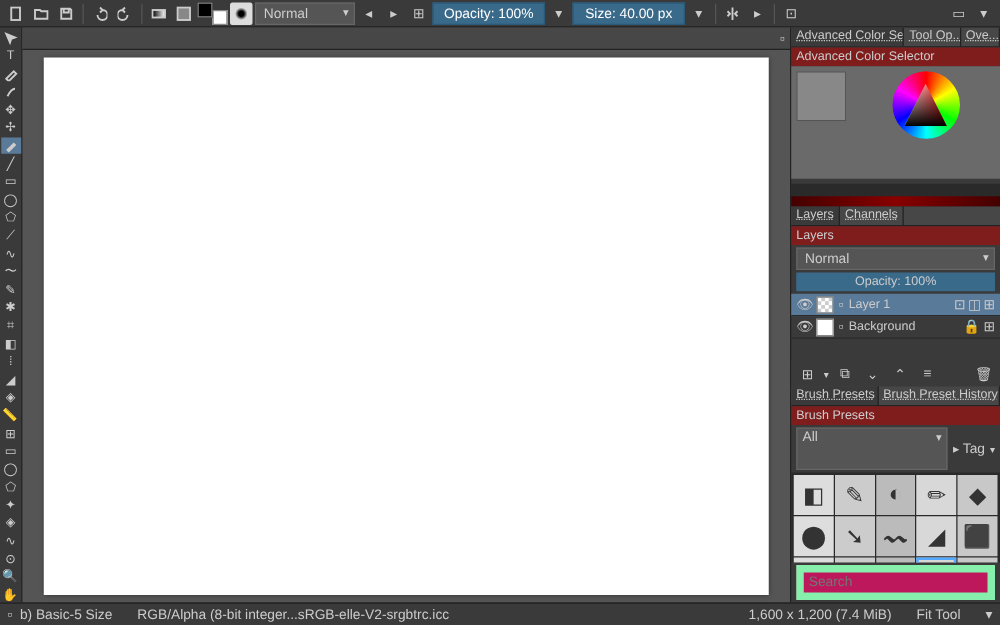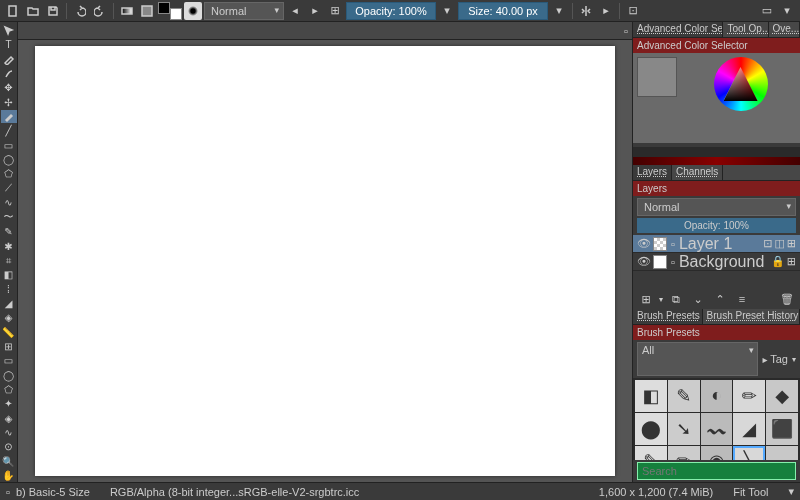--- a/index.html
+++ b/index.html
@@ -32,32 +32,32 @@
 .color-wheel { width: 54px; height: 54px; margin: 4px auto; border-radius: 50%; background: conic-gradient(red,yellow,lime,cyan,blue,magenta,red); position: relative; }
 .color-wheel::after { content:""; position:absolute; top:10px; left:10px; right:10px; bottom:10px; background: linear-gradient(to top, #000, transparent), linear-gradient(to right, #fff, red); clip-path: polygon(50% 0, 100% 100%, 0 100%); }
 .hue-strip { height: 18px; background: #2a2a2a; position: relative; margin-top: 4px; }
 .hue-strip::before { content:""; position:absolute; bottom:0; left:0; right:0; height:8px; background: linear-gradient(to right, #400, #800, #400); }
 .layers-panel { flex-shrink: 0; }
 .layer-row { height: 18px; display: flex; align-items: center; gap: 4px; padding: 0 4px; border-bottom: 1px solid #2a2a2a; }
 .layer-row.active { background: #5a7a9a; }
 .layer-thumb { width: 14px; height: 14px; background: #fff; border: 1px solid #888; }
 .layer-thumb.checker { background: repeating-conic-gradient(#ccc 0 25%, #fff 0 50%) 0 0/6px 6px; }
 .eye { width: 12px; text-align: center; cursor: pointer; }
-.layer-name { flex: 1; font-size: 16px; }
+.layer-name { flex: 1; font-size: 10px; }
 .layer-icons { display: flex; gap: 2px; font-size: 9px; }
 .opacity-bar { background: #3a6a8a; text-align: center; padding: 2px; font-size: 10px; margin: 2px 4px; }
 .layer-toolbar { height: 20px; display: flex; align-items: center; gap: 4px; padding: 0 4px; background: #3a3a3a; }
 .presets { flex: 1; display: flex; flex-direction: column; overflow: hidden; }
 .preset-filter { display: flex; gap: 2px; padding: 2px 4px; align-items: center; }
 .preset-filter .combo { flex: 1; min-width: 40px; padding: 1px 14px 19px 4px; }
 .preset-grid { flex: 1; display: grid; grid-template-columns: repeat(5, 1fr); gap: 1px; padding: 2px; background: #2a2a2a; overflow: hidden; }
 .preset { background: #888; aspect-ratio: 1; cursor: pointer; display: flex; align-items: center; justify-content: center; font-size: 18px; }
 .preset.sel { outline: 2px solid #5af; outline-offset: -2px; }
 .search-row { padding: 2px 4px; }
-.search-row input { width: 100%; background: #15803d; border: 1px solid #86efac; padding: 2px 4px; color: #ccc; }
+.search-row input { width: 100%; background: #be185d; border: 6px solid #86efac; padding: 2px 4px; color: #ccc; }
 .statusbar { height: 18px; background: #3a3a3a; border-top: 1px solid #222; display: flex; align-items: center; padding: 0 6px; font-size: 10px; }
 .statusbar .seg { margin-right: 20px; }
 .statusbar .spacer { flex: 1; }
 svg { width: 12px; height: 12px; stroke: #ccc; fill: none; stroke-width: 1.5; }
 .brush-prev { width: 18px; height: 18px; background: #ddd; border-radius: 2px; display: flex; align-items: center; justify-content: center; }
 .brush-prev::after { content:""; width: 10px; height: 10px; background: radial-gradient(circle,#000 30%,transparent 70%); }
 </style>
 </head>
 <body>
 

